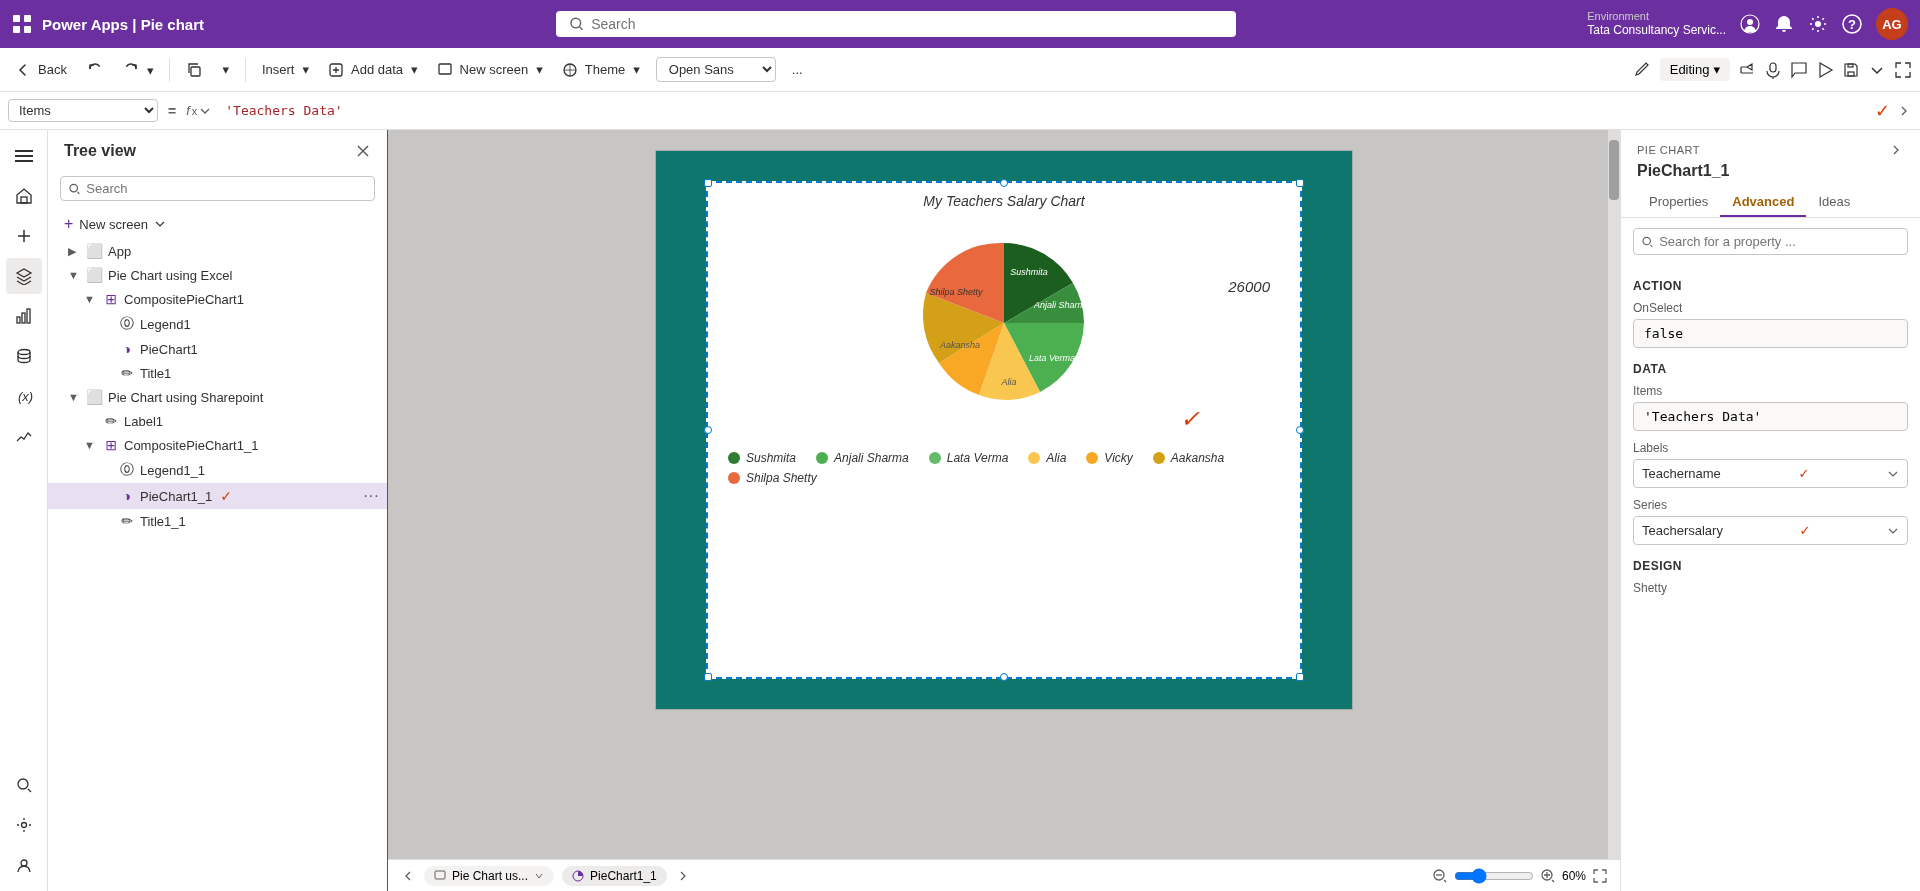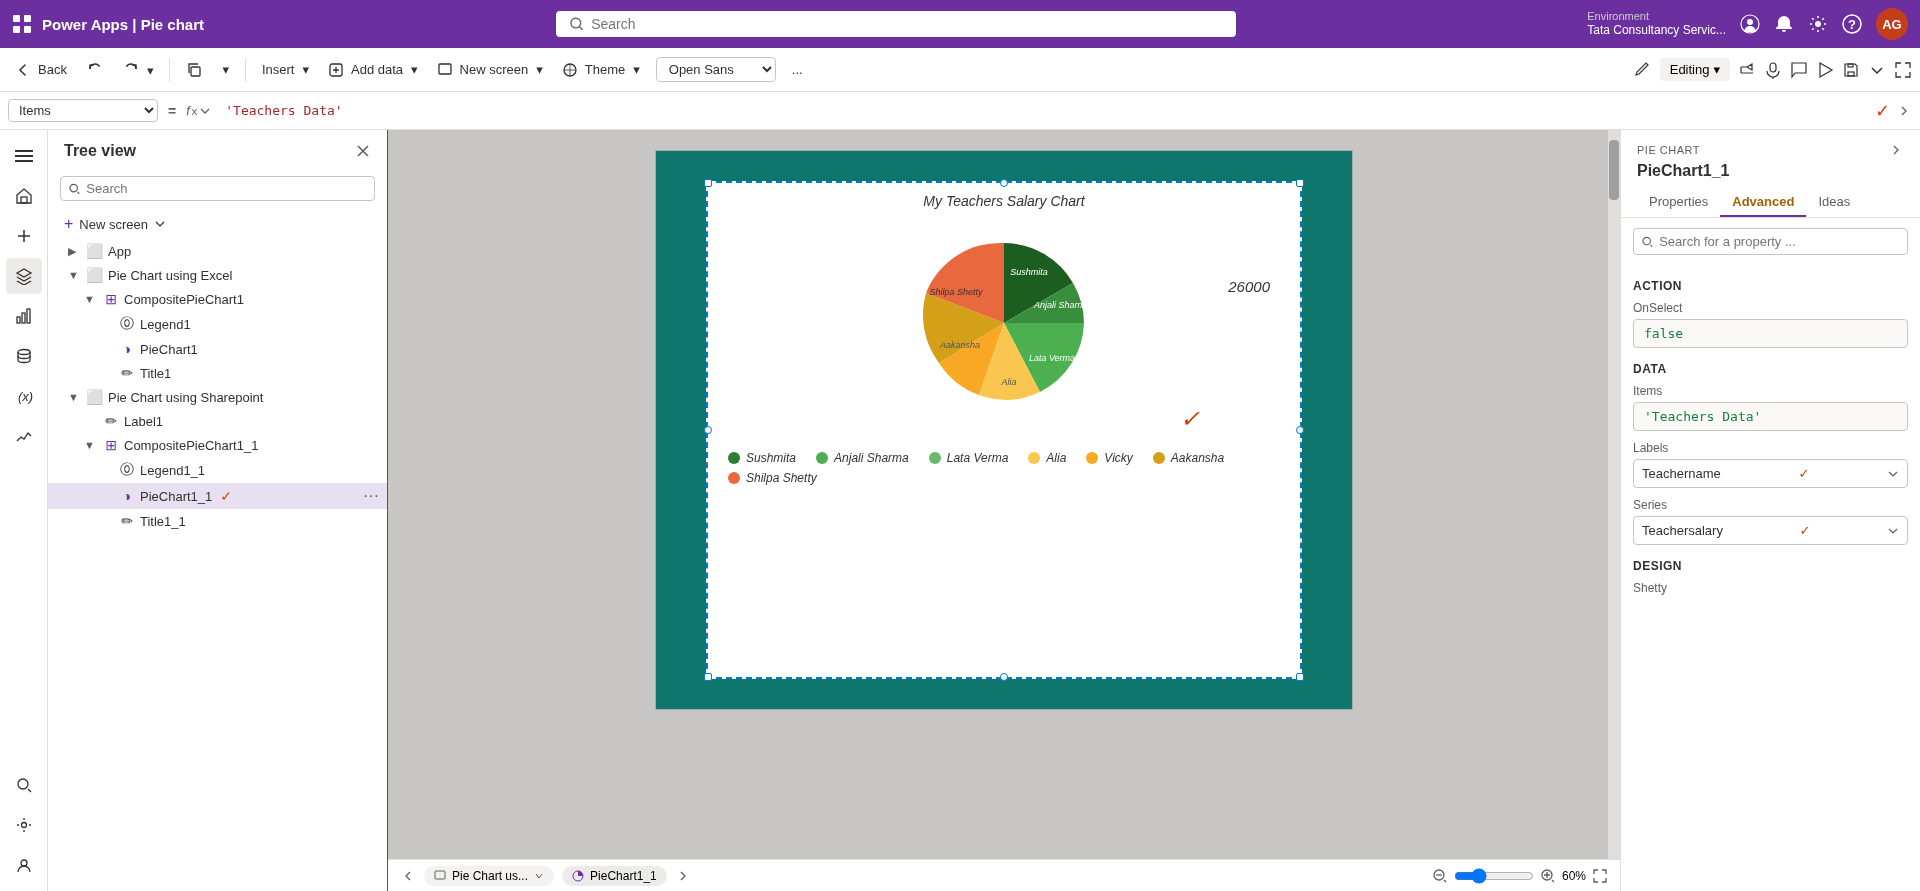--- a/index.html
+++ b/index.html
@@ -273,21 +273,21 @@
     .right-panel-content { flex: 1; overflow-y: auto; padding: 0 12px; }
     .section-title { font-size: 12px; font-weight: 600; color: #323130; text-transform: uppercase; letter-spacing: 0.5px; margin: 14px 0 8px; }
     .property-row { margin-bottom: 10px; }
     .property-label { font-size: 12px; color: #605e5c; margin-bottom: 4px; }
     .property-value-box {
       border: 1px solid #c8c6c4;
       border-radius: 4px;
       padding: 6px 10px;
       font-size: 13px;
       font-family: monospace;
-      color: #15803d;
+      color: #000000;
       background: #faf9f8;
     }
     .property-select-row {
       display: flex; align-items: center; gap: 6px;
     }
     .property-select {
       flex: 1;
       border: 1px solid #c8c6c4;
       border-radius: 4px;
       padding: 6px 8px;

